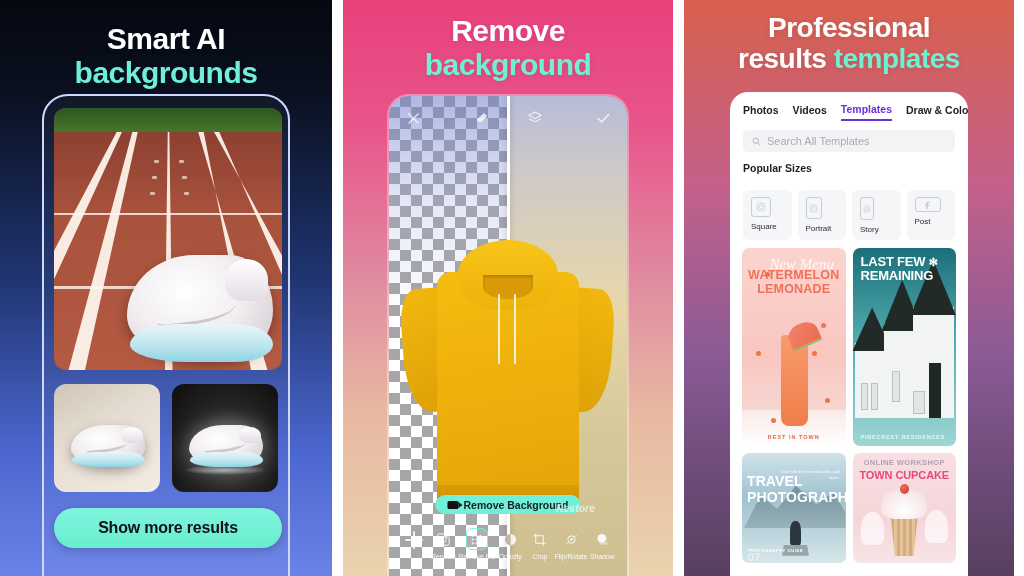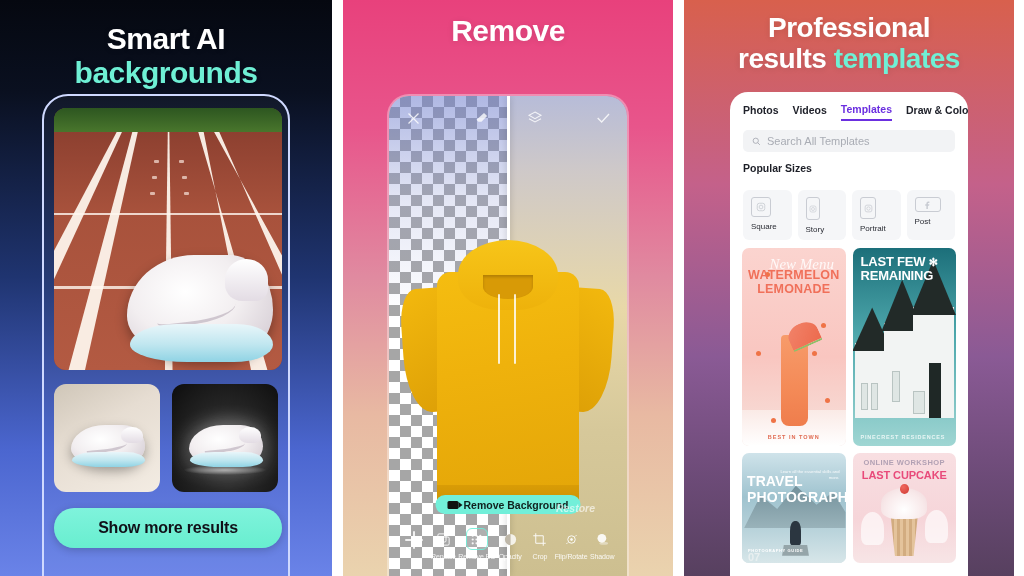--- a/index.html
+++ b/index.html
@@ -372,20 +372,21 @@
 
       <div class="cta">Show more results</div>
     </div>
   </div>
 
   <div class="gap"></div>
 
   <div class="panel p2">
     <div class="headline">
       <span class="l1">Remove</span>
+      <span class="l2">background</span>
     </div>
 
     <div class="phone2">
       <div class="canvas-left"></div>
       <div class="canvas-right"></div>
 
       <div class="hoodie">
         <div class="hd-sl-l"></div>
         <div class="hd-sl-r"></div>
         <div class="hd-body"></div>
@@ -534,36 +535,36 @@
         <div class="size3">
           <div class="box b-sq">
             <svg width="10" height="10" viewBox="0 0 24 24" fill="none" stroke="#c9ccd3" stroke-width="2">
                 <rect x="3" y="3" width="18" height="18" rx="5"></rect>
                 <circle cx="12" cy="12" r="4.5"></circle>
               </svg>
           </div>
           <div class="nm">Square</div>
         </div>
         <div class="size3">
+          <div class="box b-po">
+            <svg width="9" height="9" viewBox="0 0 24 24" fill="none" stroke="#c9ccd3" stroke-width="2">
+                <rect x="3" y="3" width="18" height="18" rx="5"></rect>
+                <circle cx="12" cy="12" r="4.5"></circle>
+              </svg>
+          </div>
+          <div class="nm">Portrait</div>
+        </div>
+        <div class="size3">
           <div class="box b-st">
             <svg width="8" height="8" viewBox="0 0 24 24" fill="none" stroke="#c9ccd3" stroke-width="2">
                 <rect x="3" y="3" width="18" height="18" rx="5"></rect>
                 <circle cx="12" cy="12" r="4.5"></circle>
               </svg>
           </div>
           <div class="nm">Story</div>
-        </div>
-        <div class="size3">
-          <div class="box b-po">
-            <svg width="9" height="9" viewBox="0 0 24 24" fill="none" stroke="#c9ccd3" stroke-width="2">
-                <rect x="3" y="3" width="18" height="18" rx="5"></rect>
-                <circle cx="12" cy="12" r="4.5"></circle>
-              </svg>
-          </div>
-          <div class="nm">Portrait</div>
         </div>
         <div class="size3">
           <div class="box b-ps">
             <svg width="9" height="9" viewBox="0 0 24 24" fill="#c9ccd3">
                 <path d="M14 8h3V4h-3a5 5 0 00-5 5v2H6v4h3v9h4v-9h3l1-4h-4V9a1 1 0 011-1z"></path>
               </svg>
           </div>
           <div class="nm">Post</div>
         </div>
       </div>
@@ -616,19 +617,19 @@
           <div class="num">07</div>
         </div>
 
         <div class="card3 short cD">
           <div class="mini" style="left:8%;bottom:16%;width:22%;height:30%"></div>
           <div class="mini" style="left:70%;bottom:18%;width:22%;height:30%"></div>
           <div class="cup"></div>
           <div class="frost"></div>
           <div class="cherry"></div>
           <div class="t1">ONLINE WORKSHOP</div>
-          <div class="t2">LAST CUPCAKE</div>
+          <div class="t2">TOWN CUPCAKE</div>
         </div>
       </div>
     </div>
   </div>
 
 </div>
 
 </body></html>

